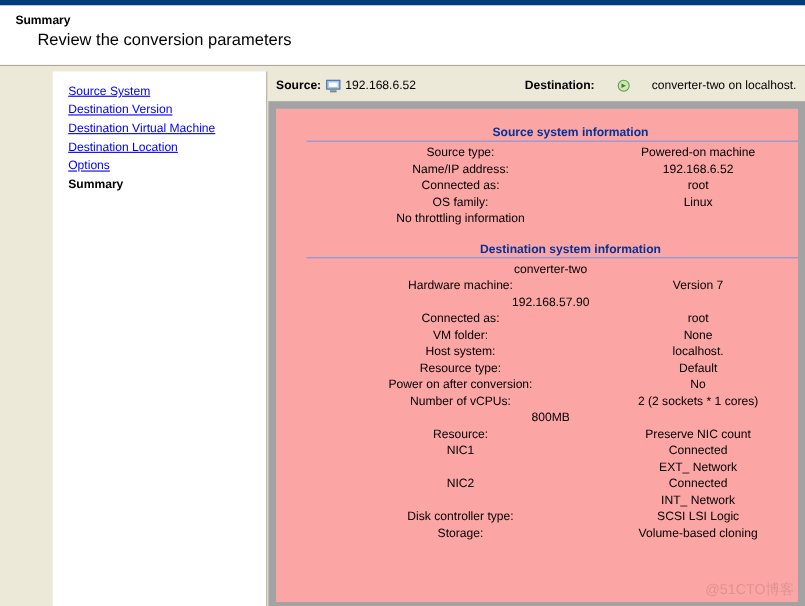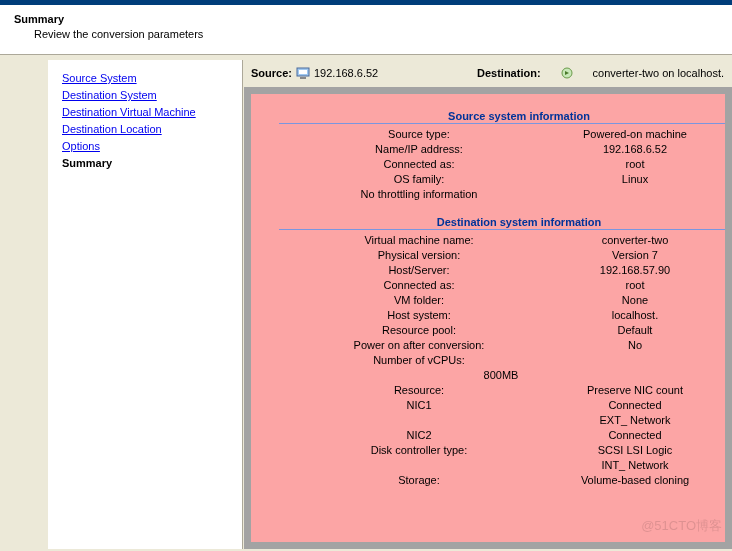--- a/index.html
+++ b/index.html
@@ -20,21 +20,21 @@
       background: #fff;
       padding: 8px 14px 14px;
       border-bottom: 1px solid #aca899;
     }
     .wizard-title {
       font-weight: bold;
       font-size: 11px;
       margin-bottom: 3px;
     }
     .wizard-subtitle {
-      font-size: 11px;
+      font-size: 15px;
       margin-left: 20px;
     }
     .body-layout {
       display: flex;
       height: calc(551px - 5px - 52px);
       background: #ece9d8;
       padding-left: 48px;
     }
     .sidebar {
       width: 195px;
@@ -125,21 +125,21 @@
     }
     .info-label {
       width: 268px;
       flex-shrink: 0;
     }
     .info-value {
       flex: 1;
     }
     .watermark {
       position: absolute;
-      bottom: 16px;
+      bottom: 6px;
       right: 10px;
       color: rgba(0,0,0,0.12);
       font-size: 13px;
       font-family: sans-serif;
       pointer-events: none;
     }
     ::-webkit-scrollbar { width: 16px; height: 16px; }
     ::-webkit-scrollbar-track { background: #f1efe2; }
     ::-webkit-scrollbar-thumb { background: #c8c4ac; border: 1px solid #fff; }
     ::-webkit-scrollbar-button { background: #ece9d8; border: 1px solid #aca899; height:16px; width:16px; }
@@ -150,21 +150,21 @@
 <div class="top-bar"></div>
 
 <div class="header-area">
   <div class="wizard-title">Summary</div>
   <div class="wizard-subtitle">Review the conversion parameters</div>
 </div>
 
 <div class="body-layout">
   <div class="sidebar">
     <a class="nav-link">Source System</a>
-    <a class="nav-link">Destination System</a>
+    <a class="nav-link">Destination Version</a>
     <a class="nav-link">Destination Virtual Machine</a>
     <a class="nav-link">Destination Location</a>
     <a class="nav-link">Options</a>
     <span class="nav-current">Summary</span>
   </div>
 
   <div class="content">
     <div class="source-dest-bar">
       <div class="source-section">
         <span class="label">Source:</span>
@@ -207,53 +207,52 @@
           <span class="info-label">OS family:</span>
           <span class="info-value">Linux</span>
         </div>
       <div class="info-row">
           <span class="info-label">No throttling information</span>
           <span class="info-value"></span>
         </div>
 
       <div class="section-title" style="margin-top:14px;">Destination system information</div>
       <div class="info-row">
-          <span class="info-label">Virtual machine name:</span>
           <span class="info-value">converter-two</span>
         </div>
       <div class="info-row">
-          <span class="info-label">Physical version:</span>
+          <span class="info-label">Hardware machine:</span>
           <span class="info-value">Version 7</span>
         </div>
       <div class="info-row">
-          <span class="info-label">Host/Server:</span>
           <span class="info-value">192.168.57.90</span>
         </div>
       <div class="info-row">
           <span class="info-label">Connected as:</span>
           <span class="info-value">root</span>
         </div>
       <div class="info-row">
           <span class="info-label">VM folder:</span>
           <span class="info-value">None</span>
         </div>
       <div class="info-row">
           <span class="info-label">Host system:</span>
           <span class="info-value">localhost.</span>
         </div>
       <div class="info-row">
-          <span class="info-label">Resource pool:</span>
+          <span class="info-label">Resource type:</span>
           <span class="info-value">Default</span>
         </div>
       <div class="info-row">
           <span class="info-label">Power on after conversion:</span>
           <span class="info-value">No</span>
         </div>
       <div class="info-row">
           <span class="info-label">Number of vCPUs:</span>
+          <span class="info-value">2 (2 sockets * 1 cores)</span>
         </div>
       <div class="info-row">
           <span class="info-value">800MB</span>
         </div>
       <div class="info-row">
           <span class="info-label">Resource:</span>
           <span class="info-value">Preserve NIC count</span>
         </div>
       <div class="info-row">
           <span class="info-label">NIC1</span>
@@ -261,26 +260,26 @@
         </div>
       <div class="info-row">
           <span class="info-label"></span>
           <span class="info-value">EXT_ Network</span>
         </div>
       <div class="info-row">
           <span class="info-label">NIC2</span>
           <span class="info-value">Connected</span>
         </div>
       <div class="info-row">
+          <span class="info-label"></span>
+          <span class="info-value">INT_ Network</span>
+        </div>
+      <div class="info-row">
           <span class="info-label">Disk controller type:</span>
           <span class="info-value">SCSI LSI Logic</span>
-        </div>
-      <div class="info-row">
-          <span class="info-label"></span>
-          <span class="info-value">INT_ Network</span>
         </div>
       <div class="info-row">
           <span class="info-label">Storage:</span>
           <span class="info-value">Volume-based cloning</span>
         </div>
     </div>
   </div>
 </div>
 
 <div class="watermark">@51CTO博客</div>

